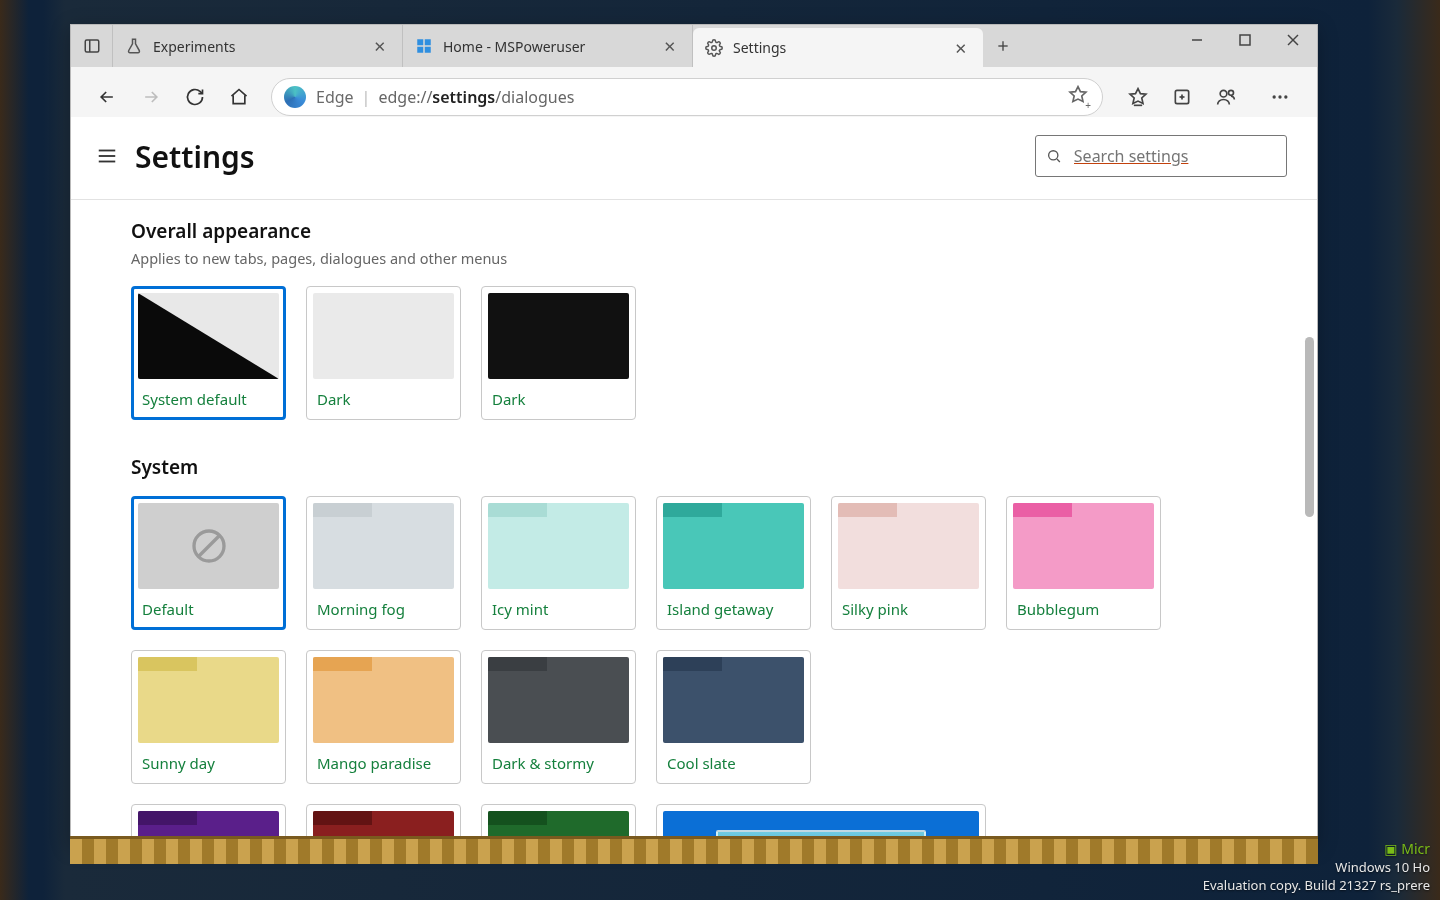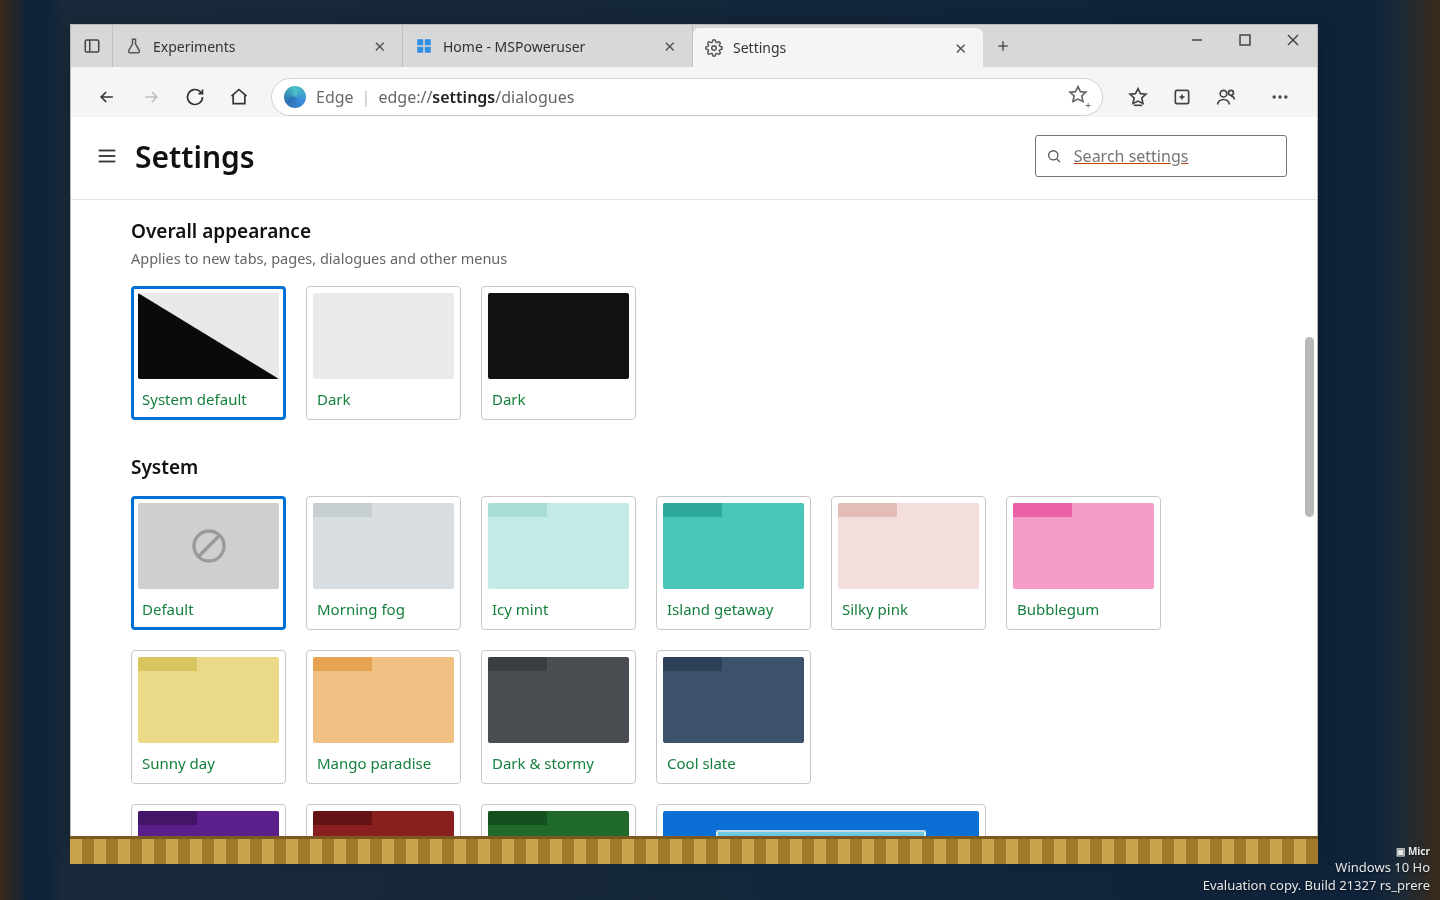--- a/index.html
+++ b/index.html
@@ -198,21 +198,21 @@
     position:absolute; right:3px; top:220px; width:9px; height:180px;
     background:#b9b9b9; border-radius:5px;
   }
 
   
   .watermark {
     position:absolute; right:10px; bottom:6px;
     text-align:right; color:#e8e8e8; font-size:13px;
     text-shadow:0 1px 2px rgba(0,0,0,0.6);
   }
-  .watermark .logo { color:#ffffff; opacity:.9; font-size:10px;font-weight:bold; }
+  .watermark .logo { color:#84cc16; opacity:.9; font-size:14px; }
 
   
   .frame-bottom {
     position:absolute; left:70px; right:122px; bottom:36px; height:28px;
     background: repeating-linear-gradient(90deg,#caa24e 0 12px,#a07a2a 12px 24px);
     border-top:3px solid #7a5a1e;
   }
 </style>
 </head>
 <body>

